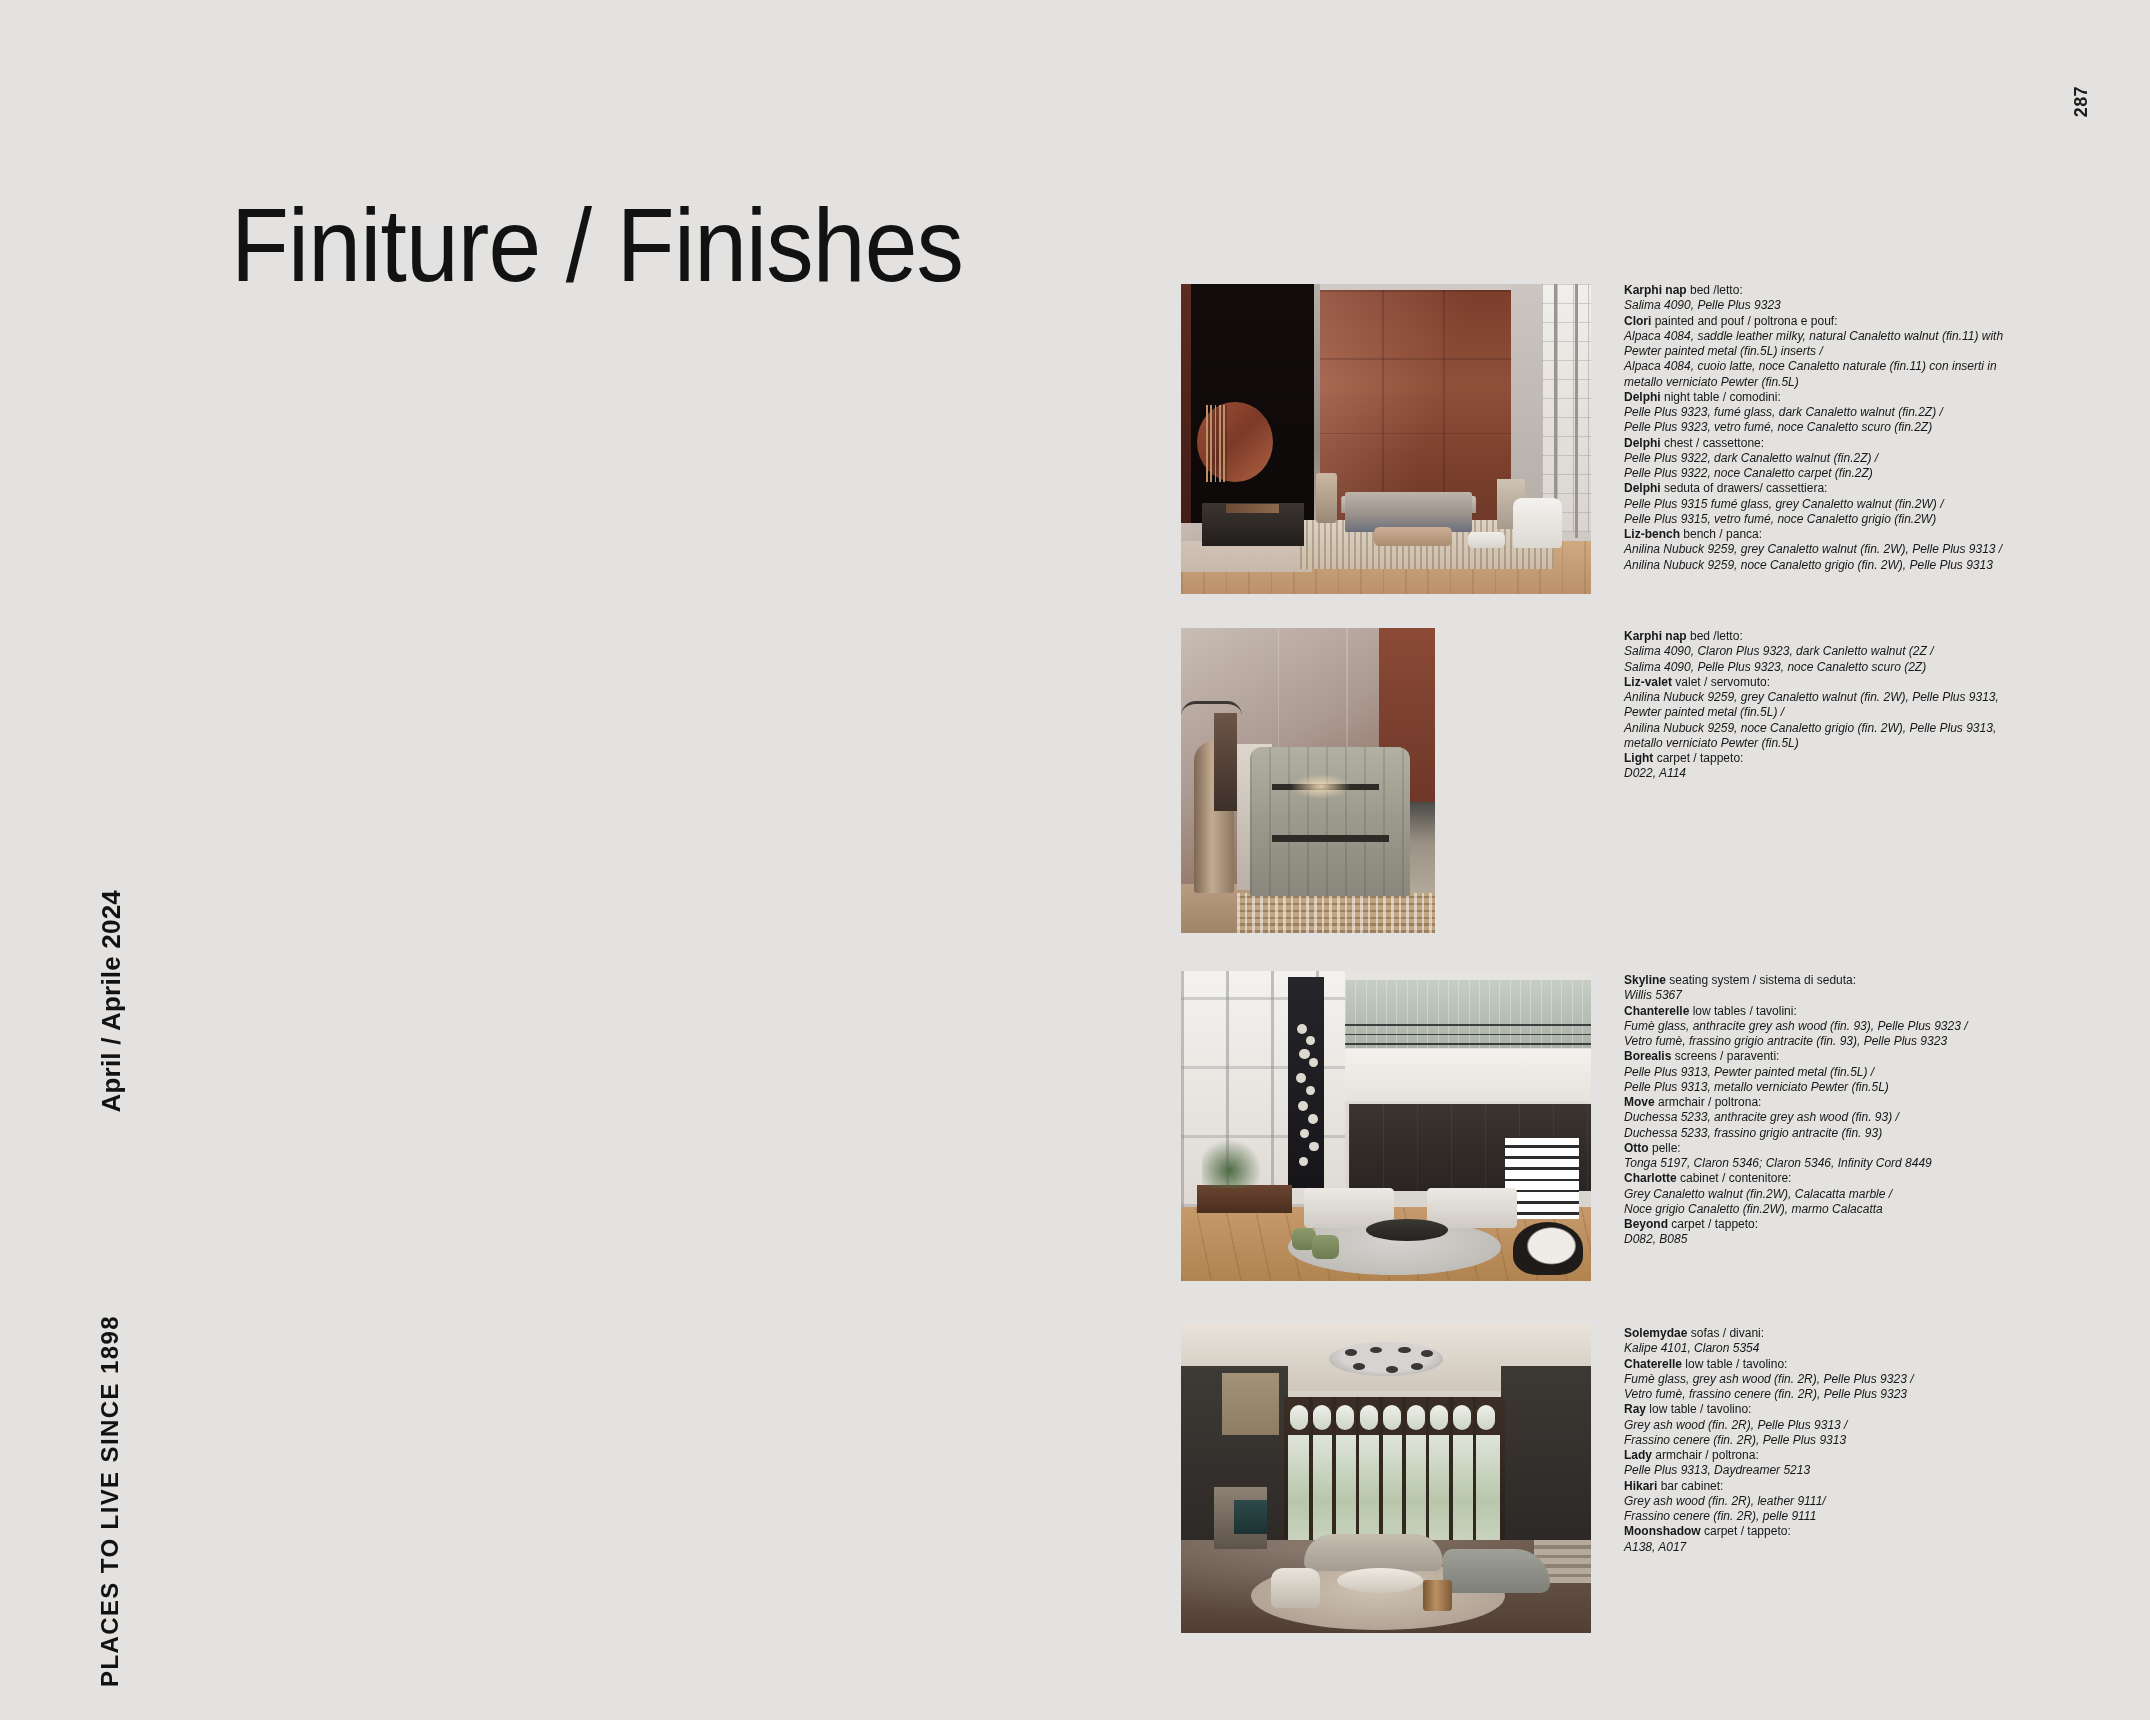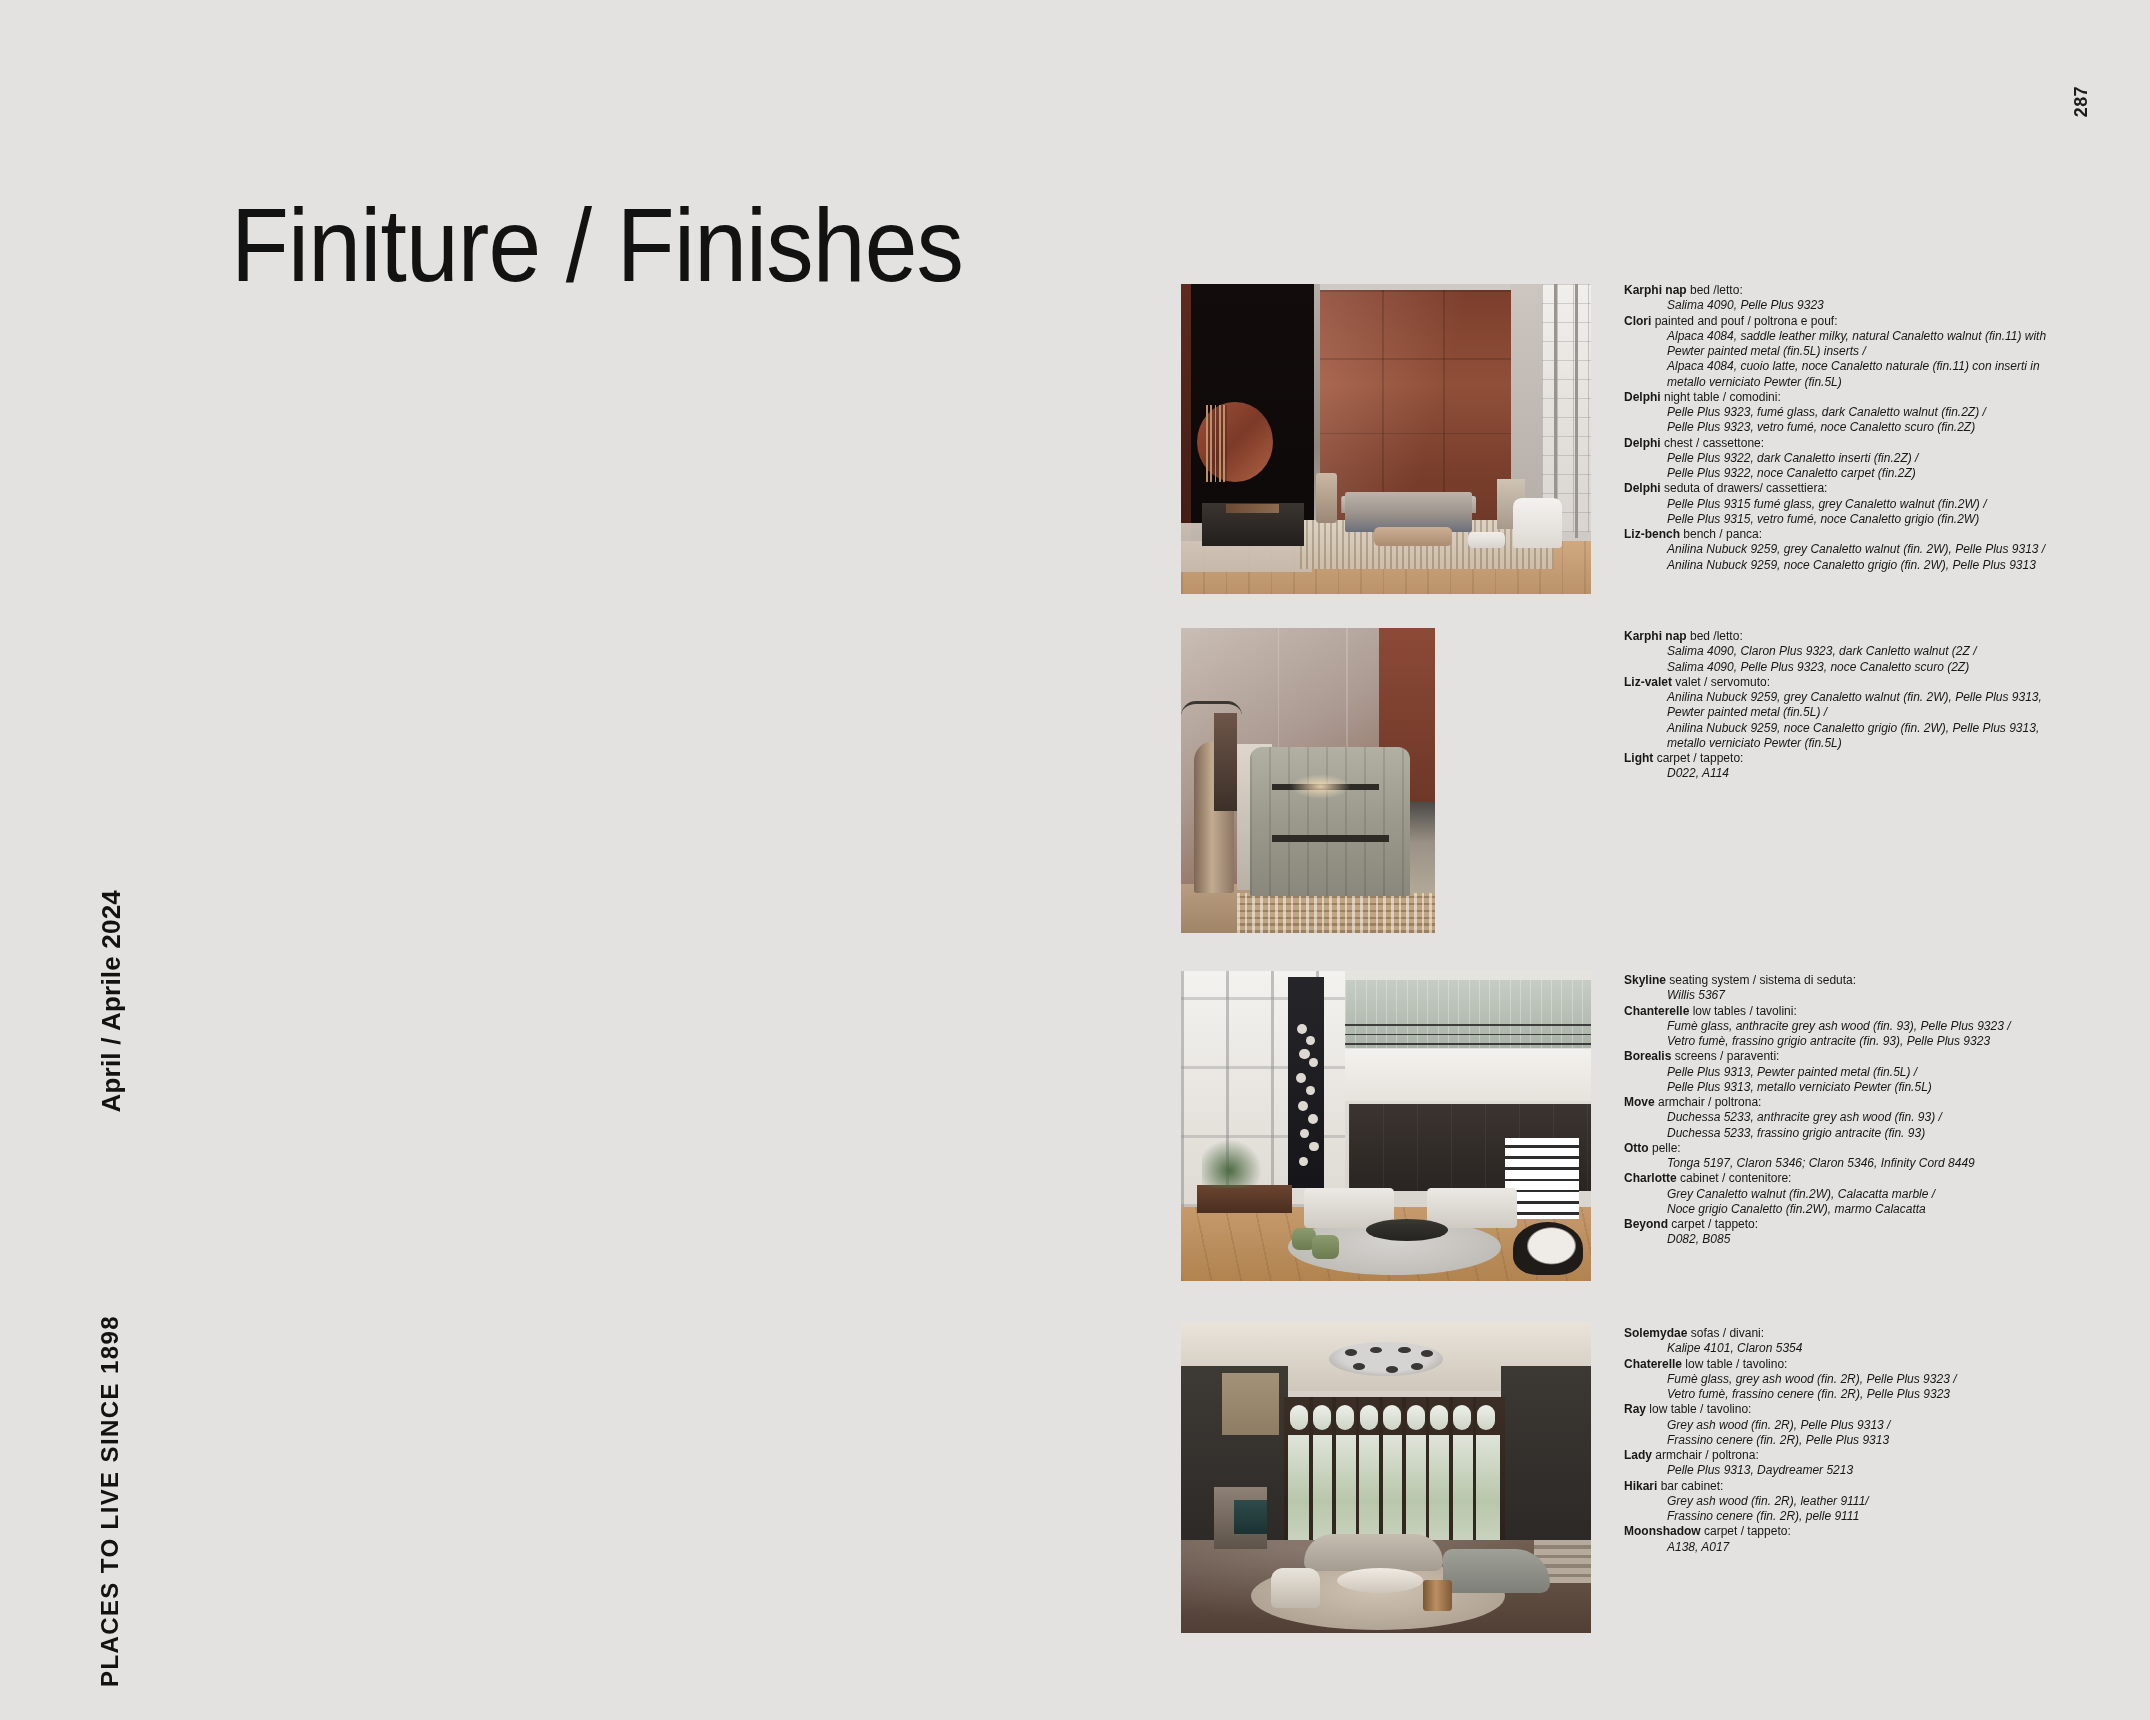--- a/index.html
+++ b/index.html
@@ -85,21 +85,21 @@
   .caption {
     position: absolute;
     font-size: 12px;
     line-height: 1.272;
     color: #171717;
     width: 516px;
   }
   .cap-line { white-space: nowrap; }
   .cap-head { font-weight: 700; }
   .cap-head .reg { font-weight: 400; }
-  .cap-sub { font-style: italic; font-weight: 400; margin-left: 43px; }
+  .cap-sub { font-style: italic; font-weight: 400; }
 
   
   .s1-dark {
     position: absolute; left: 0; top: 0; width: 32.5%; height: 100%;
     background: linear-gradient(180deg,#120c0c 0%, #0d0908 100%);
   }
   .s1-leftedge {
     position: absolute; left:0; top:0; width:2.5%; height:100%;
     background: linear-gradient(180deg,#5d2b20,#3a1a14);
   }
@@ -474,21 +474,21 @@
       <div class="cap-line cap-sub">Salima 4090, Pelle Plus 9323</div>
       <div class="cap-line cap-head"><span>Clori</span><span class="reg"> painted and pouf / poltrona e pouf:</span></div>
       <div class="cap-line cap-sub">Alpaca 4084, saddle leather milky, natural Canaletto walnut (fin.11) with</div>
       <div class="cap-line cap-sub">Pewter painted metal (fin.5L) inserts /</div>
       <div class="cap-line cap-sub">Alpaca 4084, cuoio latte, noce Canaletto naturale (fin.11) con inserti in</div>
       <div class="cap-line cap-sub">metallo verniciato Pewter (fin.5L)</div>
       <div class="cap-line cap-head"><span>Delphi</span><span class="reg"> night table / comodini:</span></div>
       <div class="cap-line cap-sub">Pelle Plus 9323, fumé glass, dark Canaletto walnut (fin.2Z) /</div>
       <div class="cap-line cap-sub">Pelle Plus 9323, vetro fumé, noce Canaletto scuro (fin.2Z)</div>
       <div class="cap-line cap-head"><span>Delphi</span><span class="reg"> chest / cassettone:</span></div>
-      <div class="cap-line cap-sub">Pelle Plus 9322, dark Canaletto inserti (fin.2Z) /</div>
+      <div class="cap-line cap-sub">Pelle Plus 9322, dark Canaletto walnut (fin.2Z) /</div>
       <div class="cap-line cap-sub">Pelle Plus 9322, noce Canaletto carpet (fin.2Z)</div>
       <div class="cap-line cap-head"><span>Delphi</span><span class="reg"> seduta of drawers/ cassettiera:</span></div>
       <div class="cap-line cap-sub">Pelle Plus 9315 fumé glass, grey Canaletto walnut (fin.2W) /</div>
       <div class="cap-line cap-sub">Pelle Plus 9315, vetro fumé, noce Canaletto grigio (fin.2W)</div>
       <div class="cap-line cap-head"><span>Liz-bench</span><span class="reg"> bench / panca:</span></div>
       <div class="cap-line cap-sub">Anilina Nubuck 9259, grey Canaletto walnut (fin. 2W), Pelle Plus 9313 /</div>
       <div class="cap-line cap-sub">Anilina Nubuck 9259, noce Canaletto grigio (fin. 2W), Pelle Plus 9313</div>
     </div>
 
     <div class="photo" style="left:1181px; top:628px; width:254px; height:305px;">

